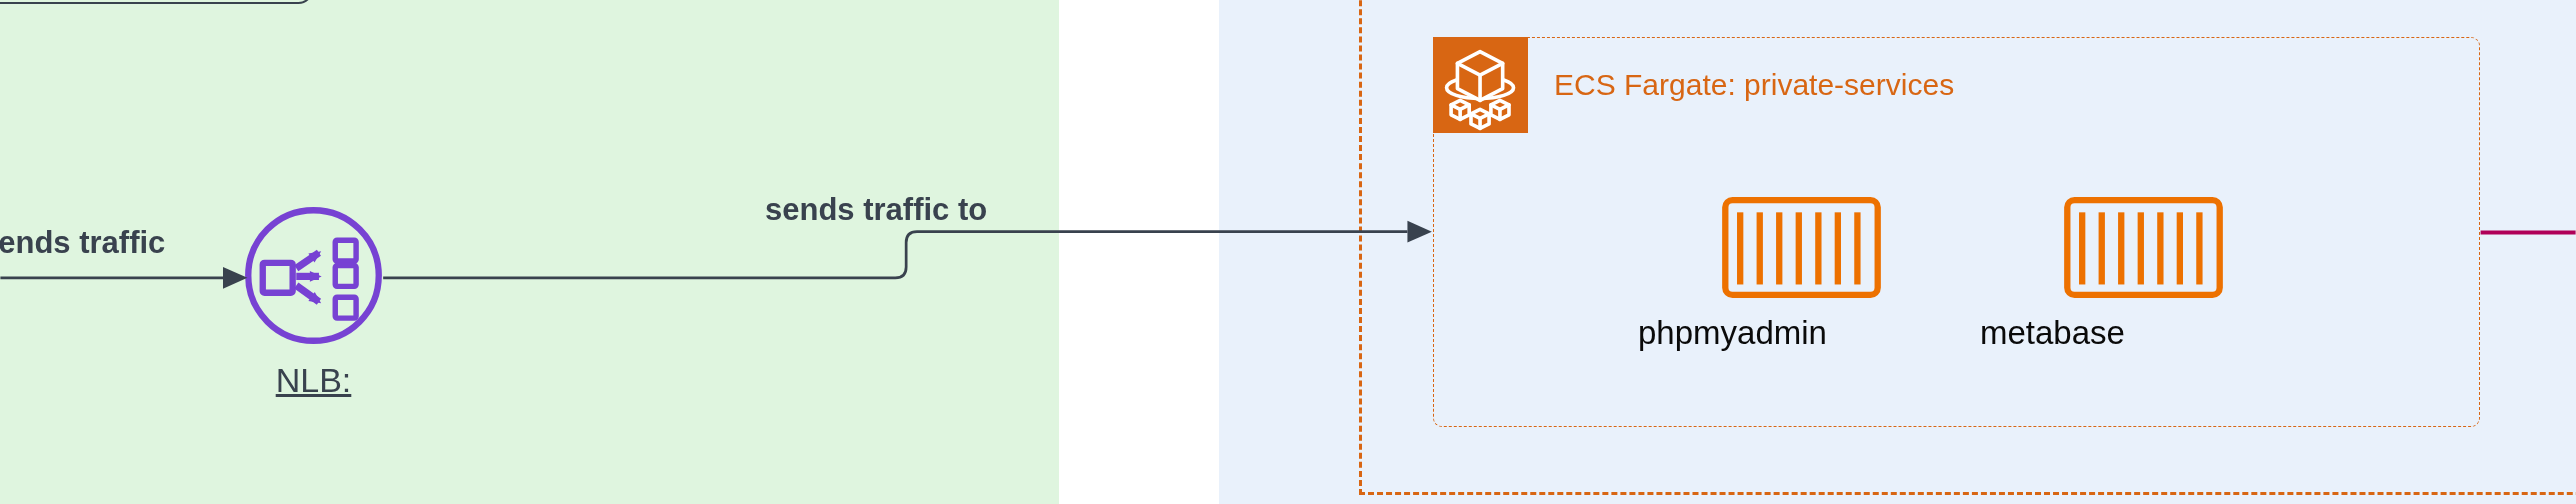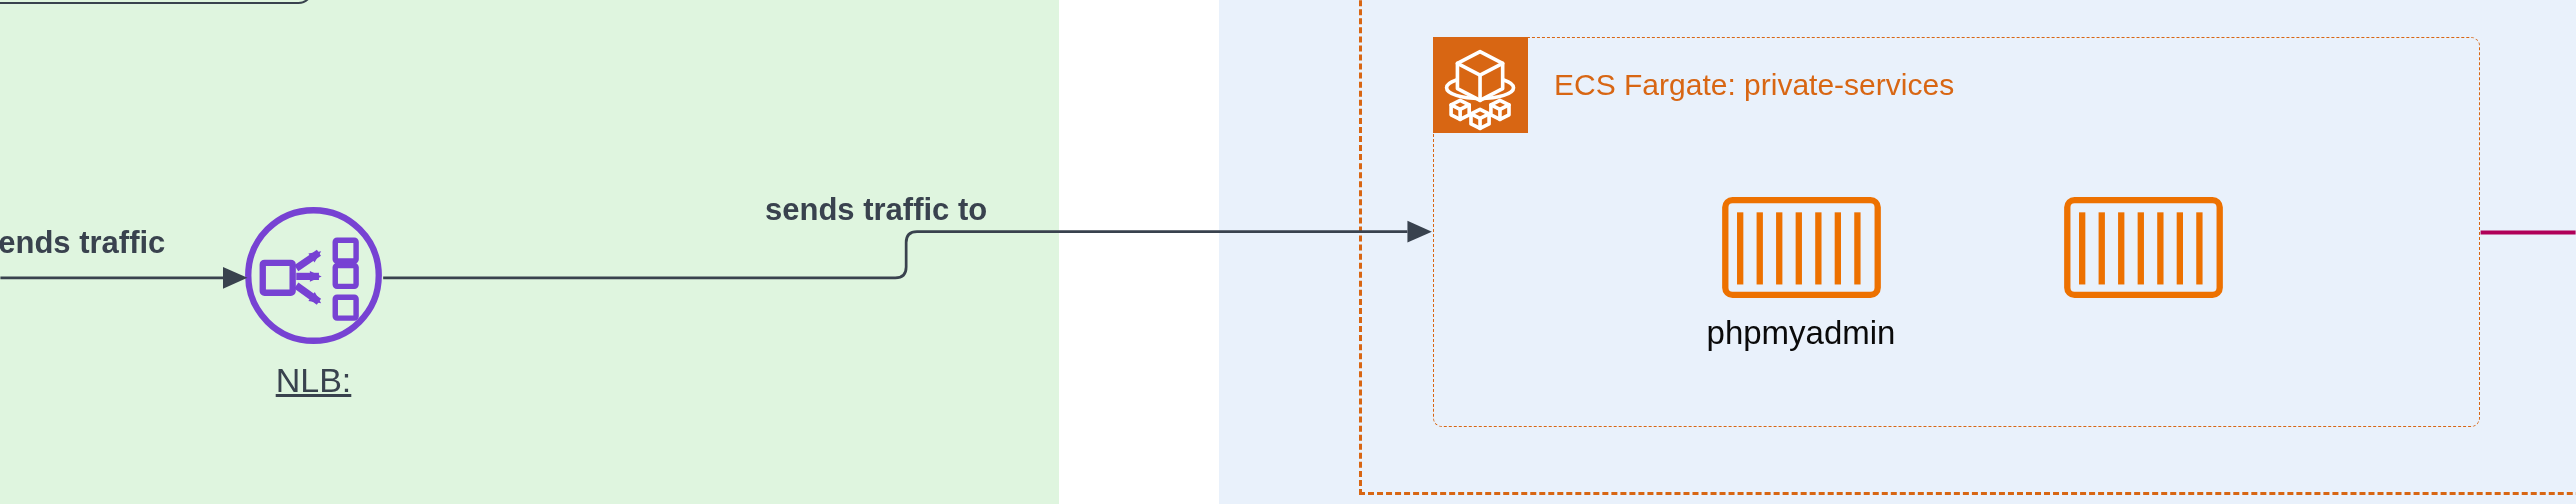--- a/index.html
+++ b/index.html
@@ -34,21 +34,21 @@
   }
   #ecs-icon{position:absolute;left:1433px;top:37px;width:95px;height:96px;background:var(--orange);}
   #ecs-title{
     position:absolute;left:1554px;top:67px;height:36px;line-height:36px;
     font-size:30px;color:var(--orange);white-space:nowrap;
   }
   .container-node{position:absolute;top:197px;width:159px;height:101px;}
   #container-phpmyadmin{left:1722px;}
   #container-metabase{left:2064px;}
   .container-label{
-    position:absolute;top:314px;width:326px;text-align:center;
+    position:absolute;top:314px;width:326px;
     font-size:33px;color:var(--label-black);white-space:nowrap;
   }
   #label-phpmyadmin{left:1638px;}
   #label-metabase{left:1980px;}
   #nlb-node{position:absolute;left:241px;top:203px;width:145px;height:145px;}
   #nlb-label{
     position:absolute;left:42px;top:356px;width:543px;text-align:center;
     font-size:34px;line-height:48px;color:var(--slate);white-space:nowrap;text-decoration:underline;
   }
   .edge-label{
@@ -145,20 +145,21 @@
       <rect class="cont-frame" x="3.5" y="3.5" width="169" height="105" rx="8"></rect>
       <rect class="cont-bar" x="16.5" y="17" width="7" height="80"></rect>
       <rect class="cont-bar" x="38.2" y="17" width="7" height="80"></rect>
       <rect class="cont-bar" x="59.8" y="17" width="7" height="80"></rect>
       <rect class="cont-bar" x="81.5" y="17" width="7" height="80"></rect>
       <rect class="cont-bar" x="103.2" y="17" width="7" height="80"></rect>
       <rect class="cont-bar" x="124.8" y="17" width="7" height="80"></rect>
       <rect class="cont-bar" x="146.5" y="17" width="7" height="80"></rect>
     </svg>
   </div>
+  <div id="label-metabase" class="container-label">metabase</div>
 
   <svg id="wires" viewBox="0 0 2846 557" width="2576" height="504">
     <g>
       <path class="wire" d="M 0,307 L 246,307"></path>
       <polygon class="wire-head" points="246,295 273,307 246,319"></polygon>
     </g>
     <g>
       <path class="wire" d="M 423,307 L 989,307 Q 1001,307 1001,295 L 1001,268 Q 1001,256 1013,256 L 1555,256"></path>
       <polygon class="wire-head" points="1555,244 1582,256 1555,268"></polygon>
     </g>

